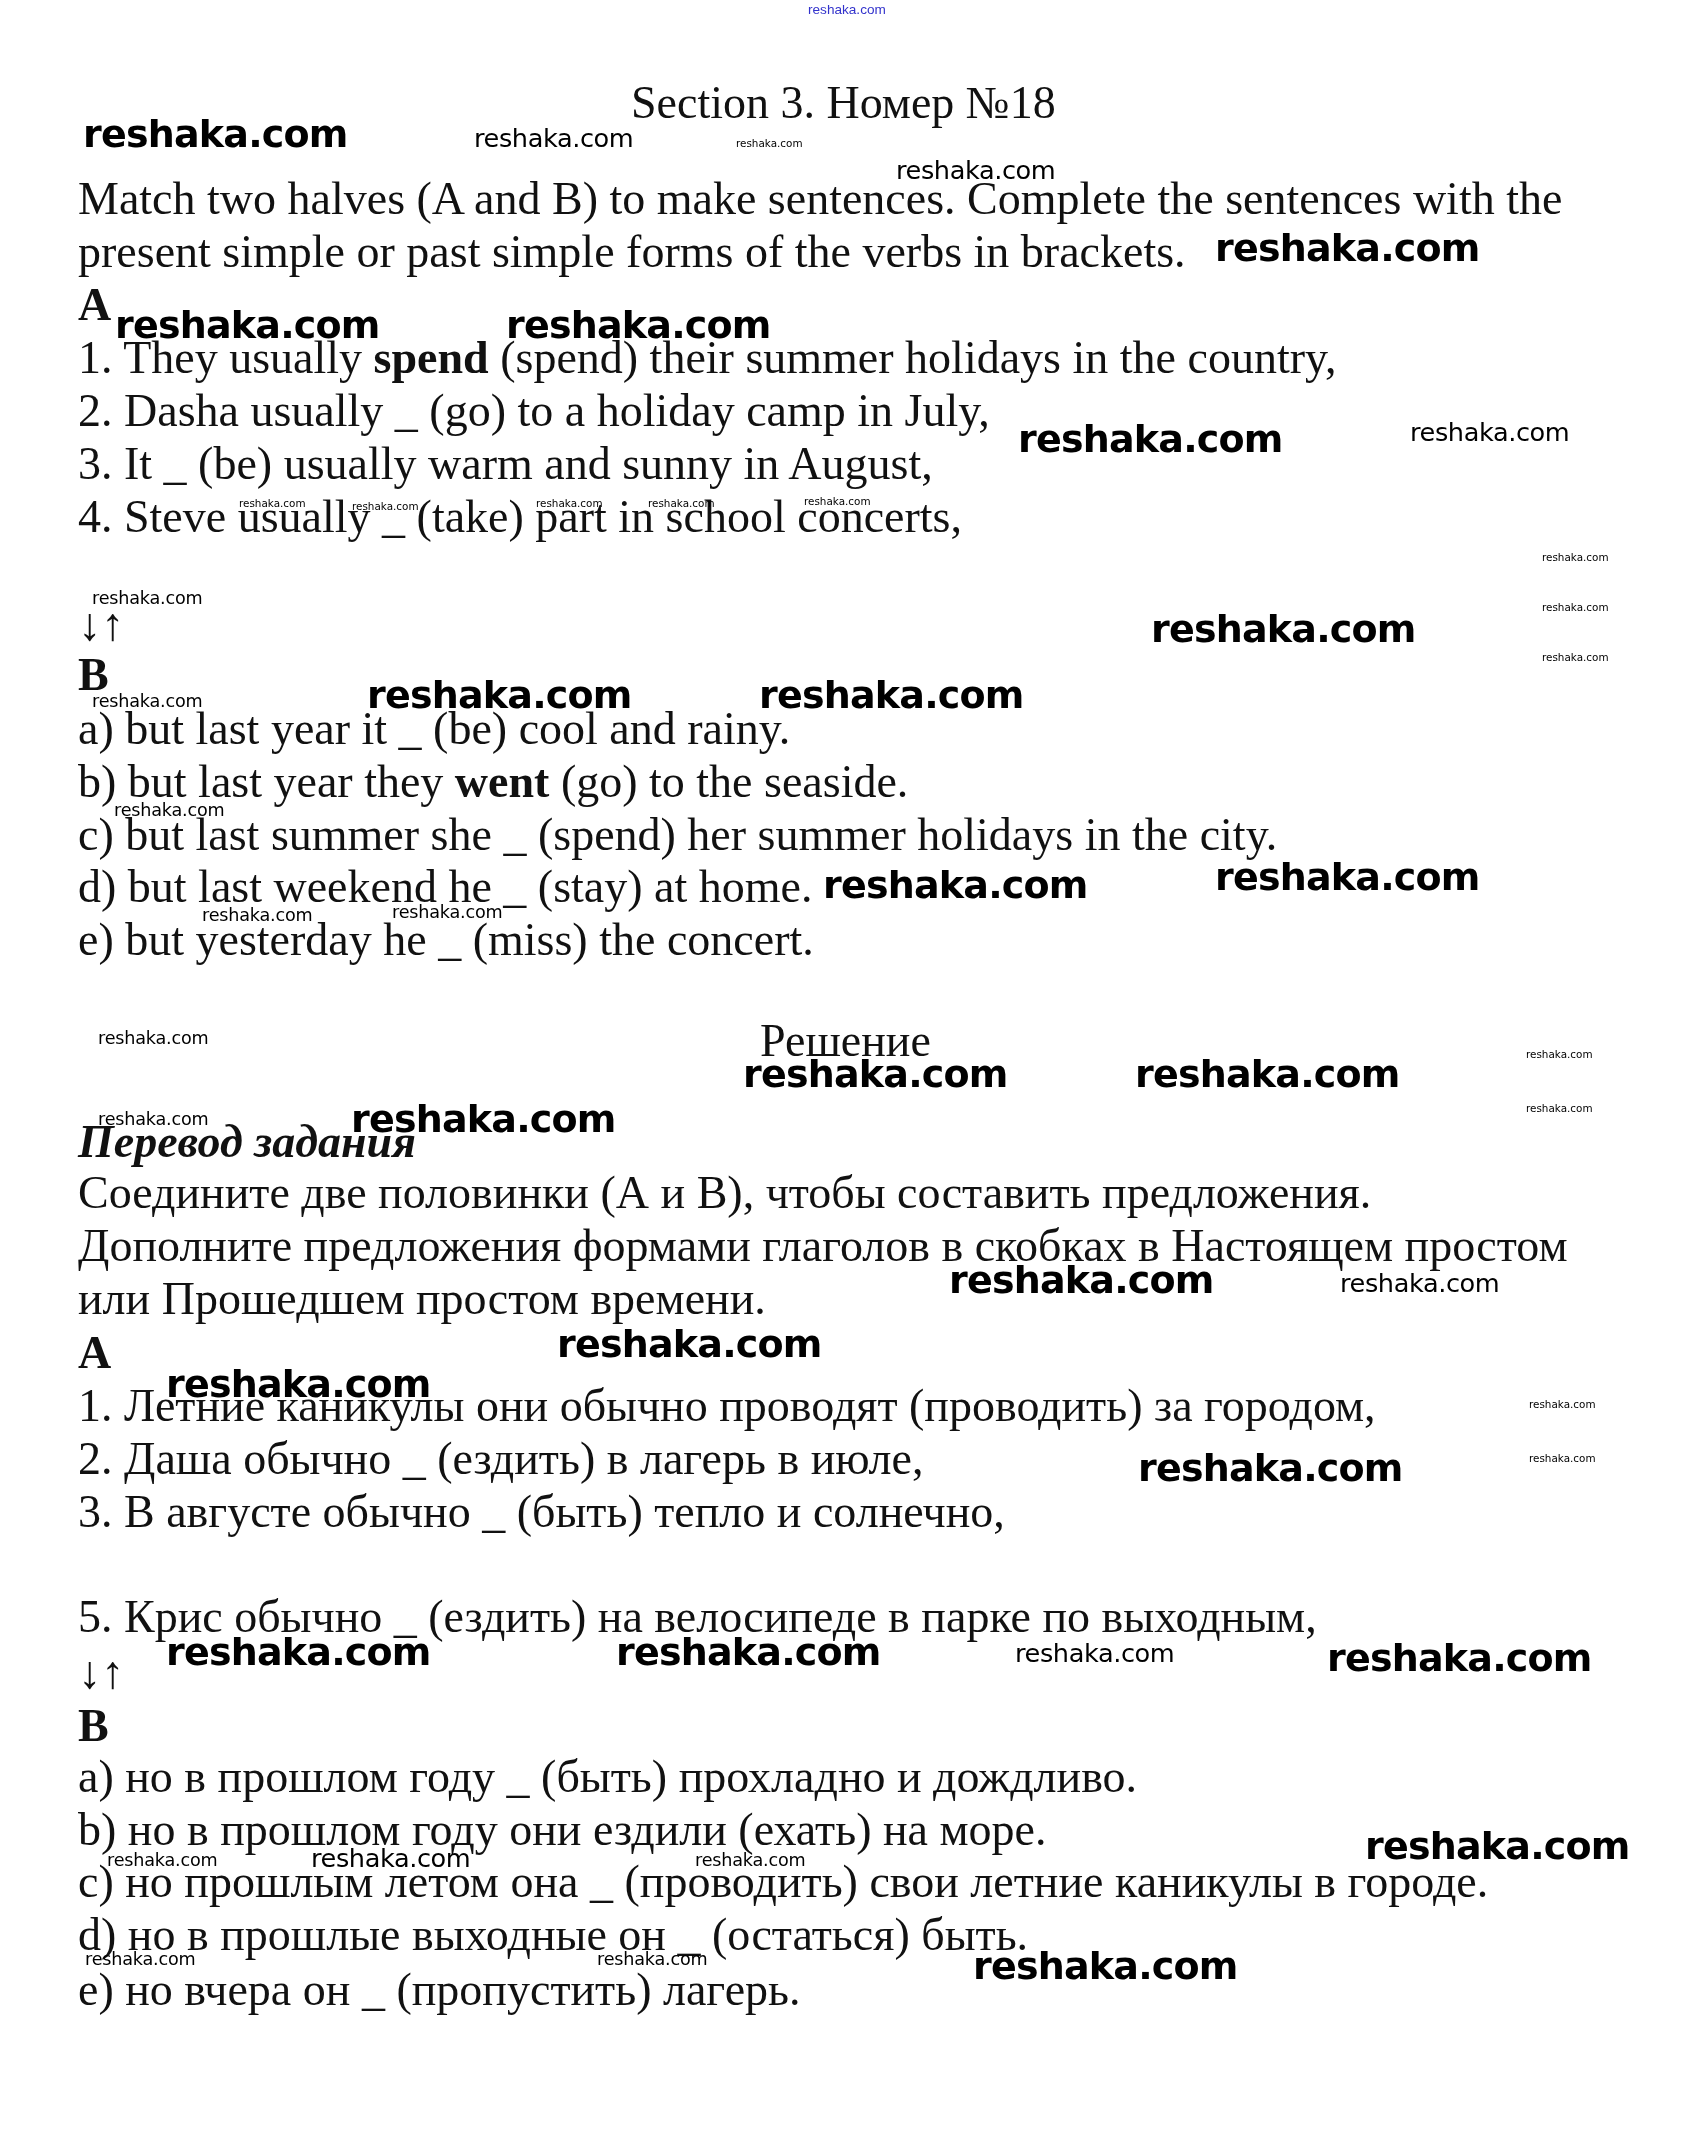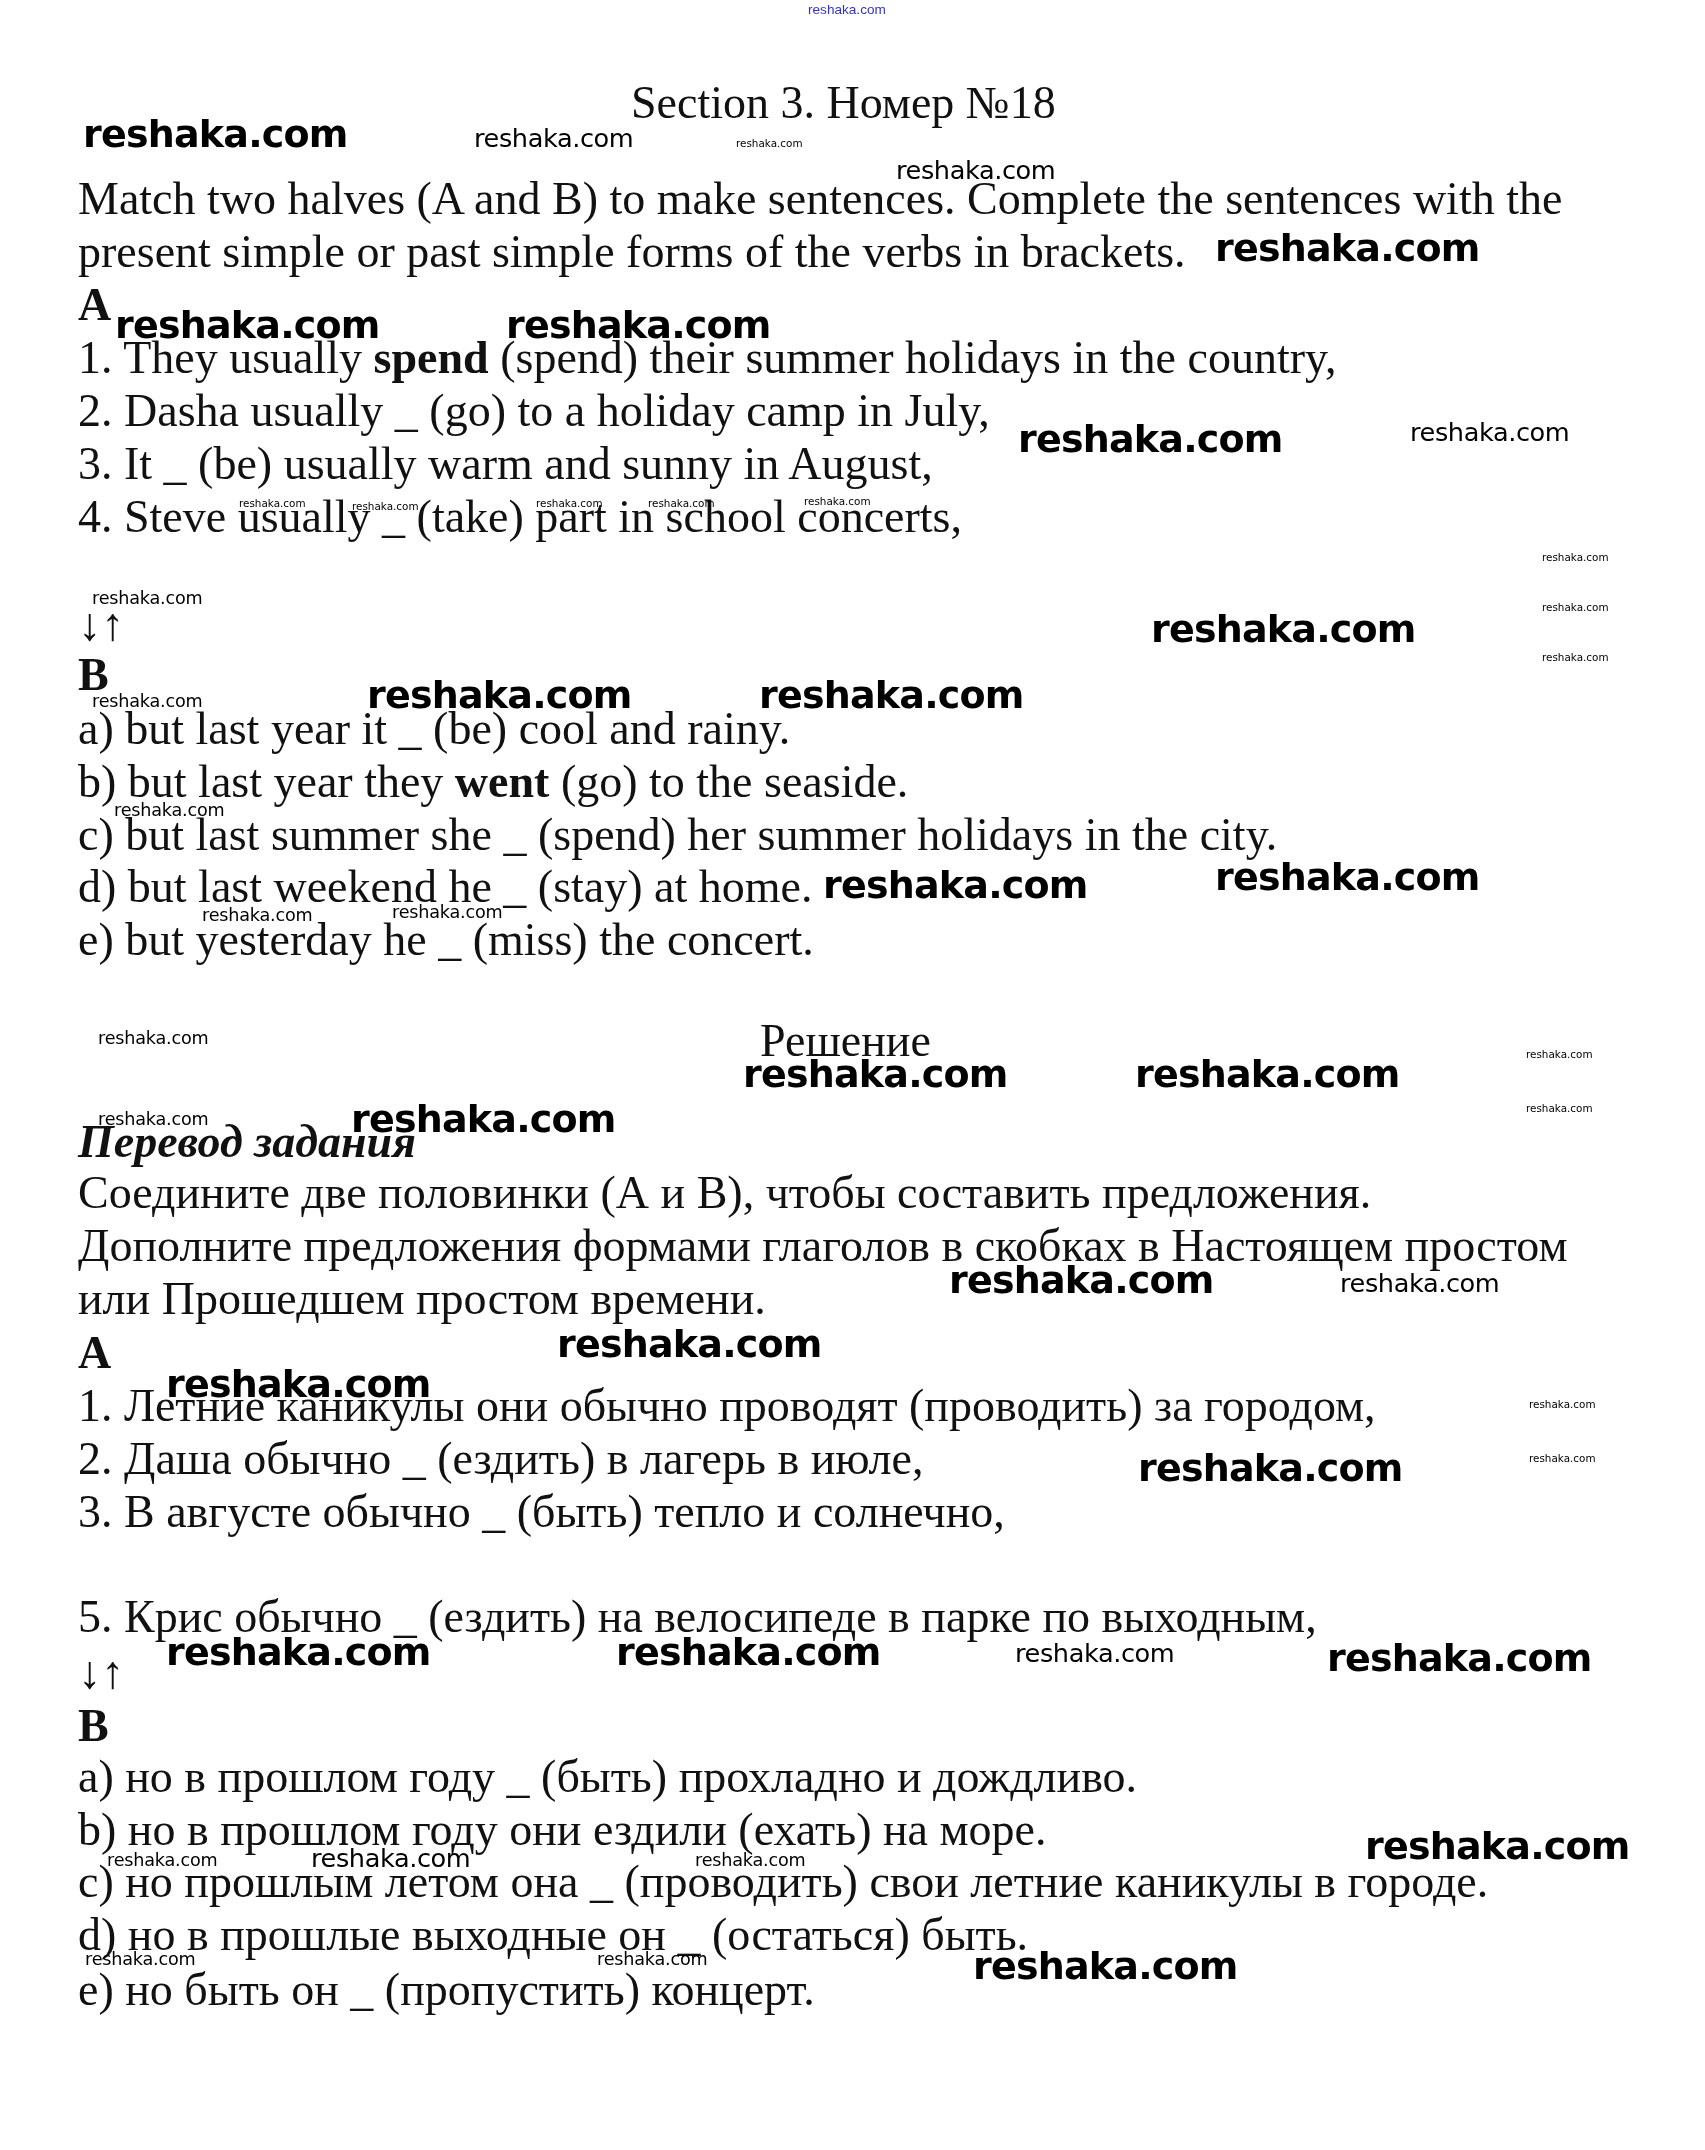--- a/index.html
+++ b/index.html
@@ -80,21 +80,21 @@
   <div class="serif t" style="left:78px; top:1489px;">3. В августе обычно _ (быть) тепло и солнечно,</div>
   <div class="serif t" style="left:78px; top:1594px;">5. Крис обычно _ (ездить) на велосипеде в парке по выходным,</div>
 
   <div class="serif arrows" style="left:78px; top:1650px;">↓↑</div>
 
   <div class="serif hdr" style="left:78px; top:1703px;">B</div>
   <div class="serif t" style="left:78px; top:1754px;">a) но в прошлом году _ (быть) прохладно и дождливо.</div>
   <div class="serif t" style="left:78px; top:1807px;font-family:Liberation Serif, serif;">b) но в прошлом году они ездили (ехать) на море.</div>
   <div class="serif t" style="left:78px; top:1859px;">c) но прошлым летом она _ (проводить) свои летние каникулы в городе.</div>
   <div class="serif t" style="left:78px; top:1912px;">d) но в прошлые выходные он _ (остаться) быть.</div>
-  <div class="serif t" style="left:78px; top:1967px;">e) но быть он _ (пропустить) концерт.</div>
+  <div class="serif t" style="left:78px; top:1967px;">e) но вчера он _ (пропустить) лагерь.</div>
 
   <div class="wm wm-l" style="left:83px; top:115px;">reshaka.com</div>
   <div class="wm wm-m" style="left:474px; top:126px;">reshaka.com</div>
   <div class="wm wm-xs" style="left:736px; top:138px;">reshaka.com</div>
   <div class="wm wm-m" style="left:896px; top:158px;">reshaka.com</div>
   <div class="wm wm-l" style="left:1215px; top:229px;">reshaka.com</div>
   <div class="wm wm-l" style="left:115px; top:306px;">reshaka.com</div>
   <div class="wm wm-l" style="left:506px; top:306px;">reshaka.com</div>
   <div class="wm wm-l" style="left:1018px; top:420px;">reshaka.com</div>
   <div class="wm wm-m" style="left:1410px; top:420px;">reshaka.com</div>

